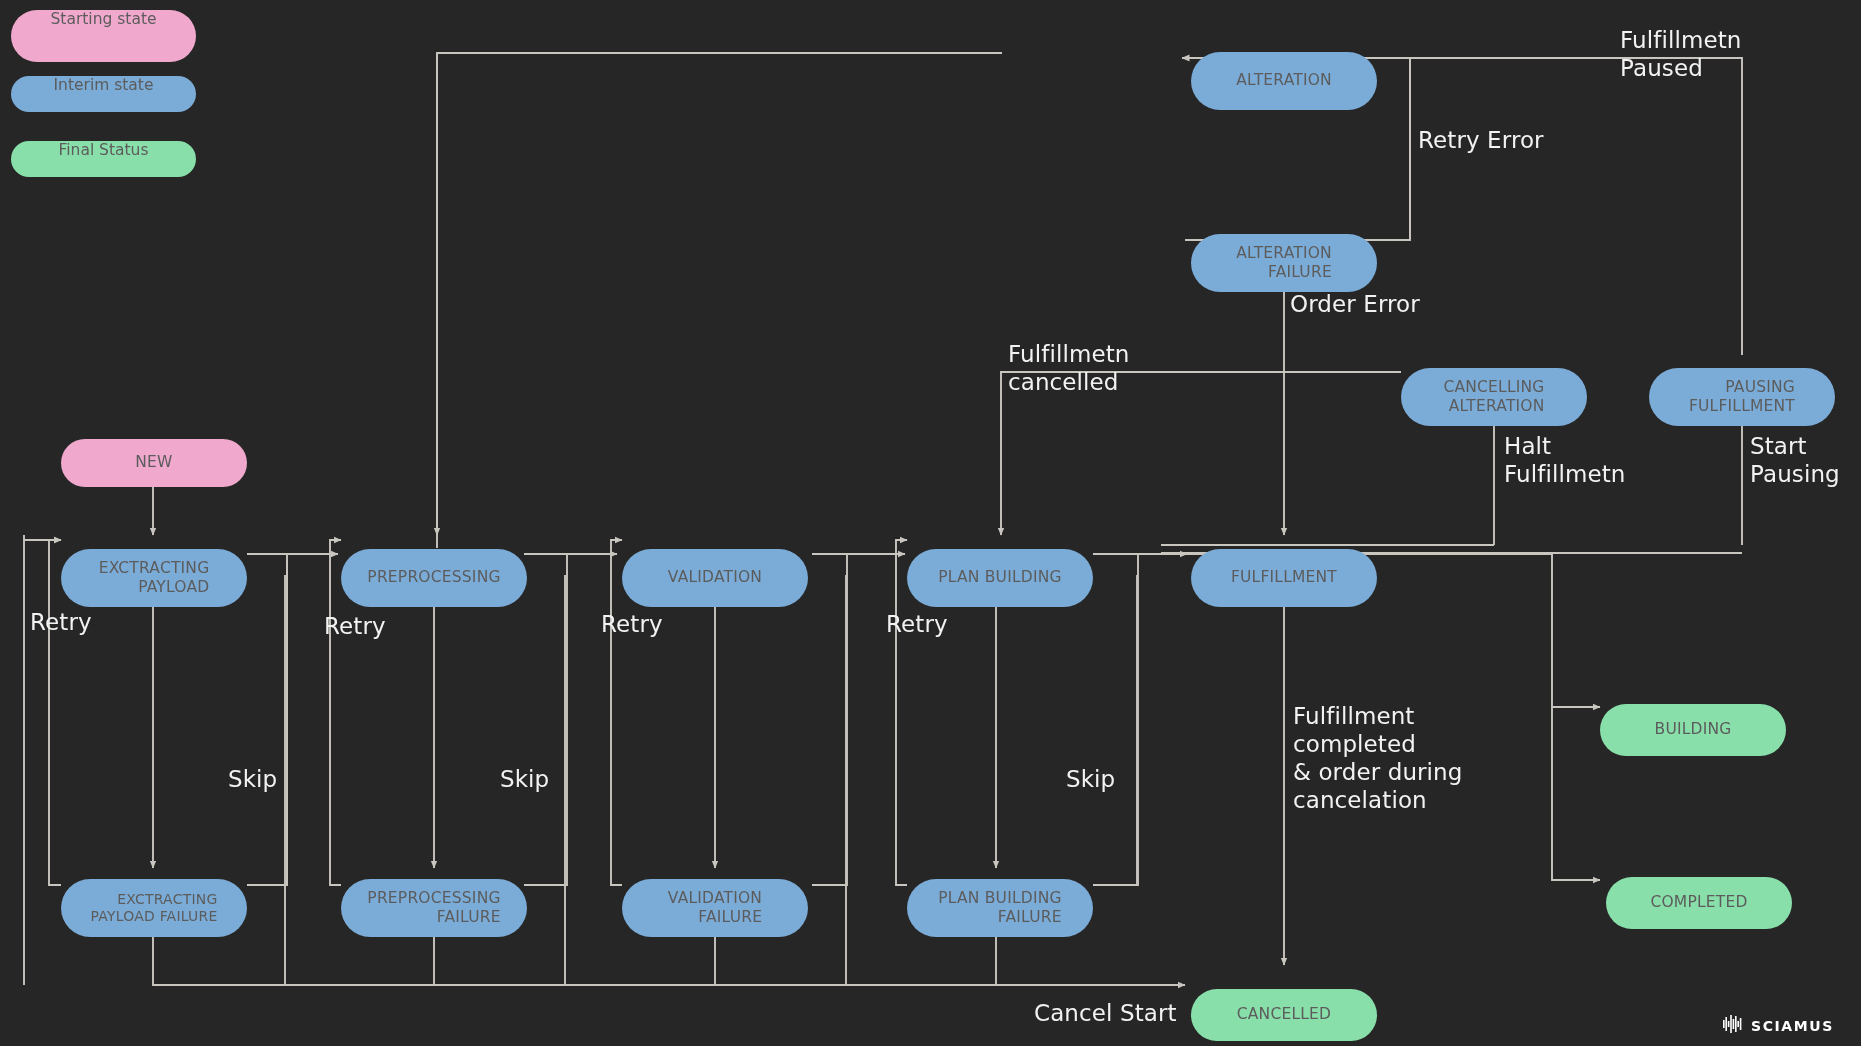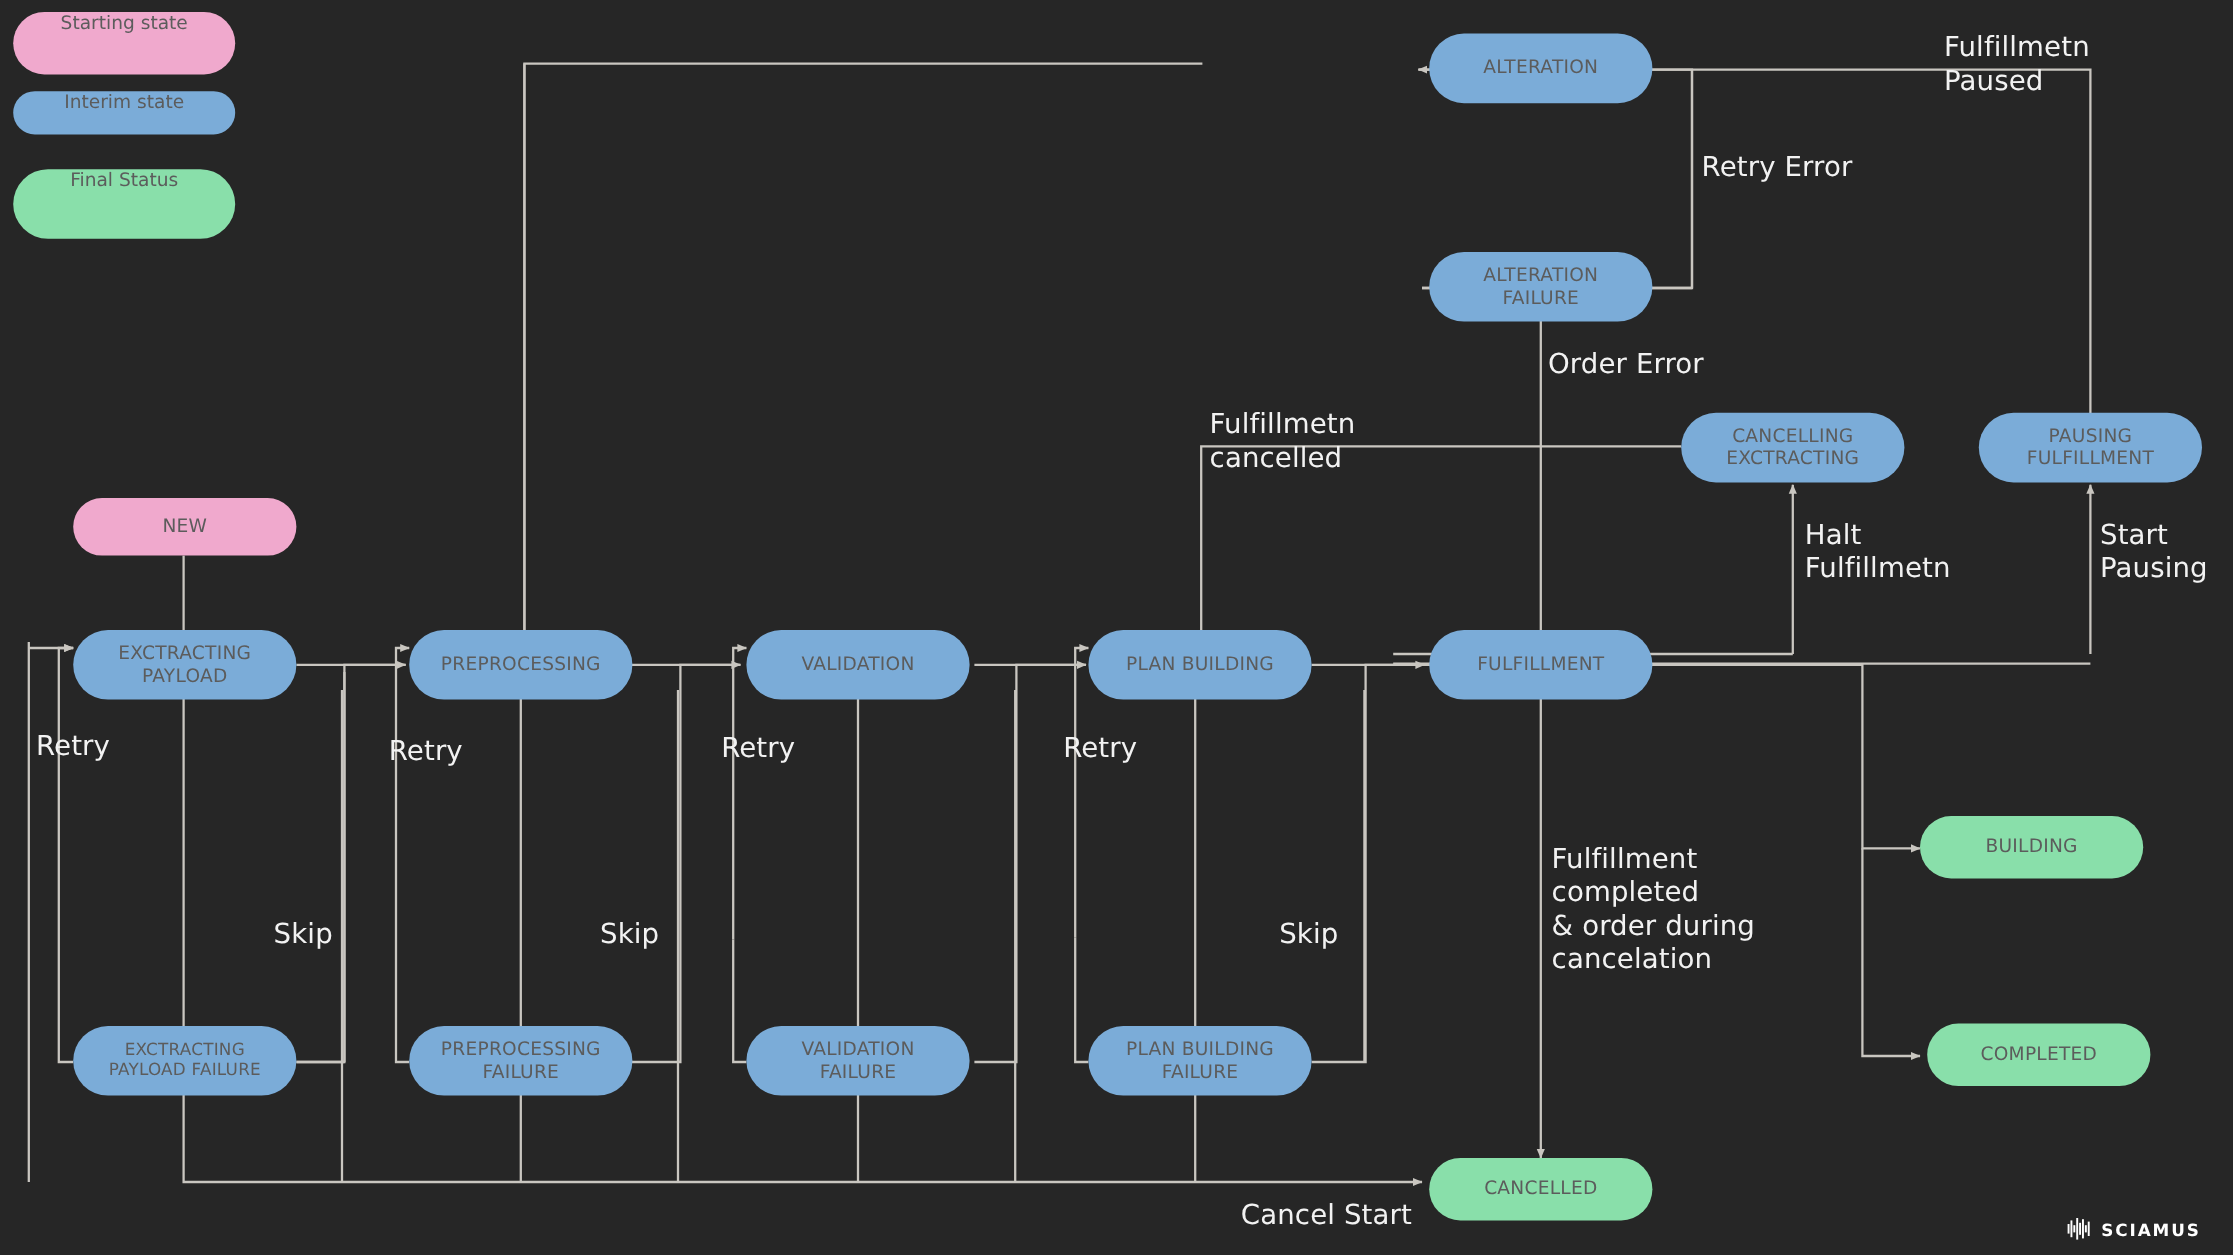--- a/index.html
+++ b/index.html
@@ -20,29 +20,30 @@
     left: 0; top: 0;
     width: 1861px;
     height: 1046px;
     pointer-events: none;
   }
   .node {
     position: absolute;
     display: flex;
     align-items: center;
     justify-content: center;
-    text-align: center;
+    text-align: right;
     border-radius: 40px;
     color: #5c5c5c;
     font-size: 15.5px;
     line-height: 1.25;
     letter-spacing: 0.2px;
     box-sizing: border-box;
     white-space: pre-line;
     font-family: "DejaVu Sans", sans-serif;
+    margin-top: 24px;
   }
   .node.start  { background: #f0a9cd; }
   .node.interim{ background: #7bacd8; }
   .node.final  { background: #89dfaa; }
 
   .legend-node {
     position: absolute;
     display: flex;
     justify-content: center;
     border-radius: 40px;
@@ -155,21 +156,21 @@
       <path d="M1552,707 L1552,880 L1600,880" marker-end="url(#arrow)"></path>
     </g>
   </svg>
 
   <div class="legend-node" style="left:11px; top:10px; width:185px; height:52px; background:#f0a9cd;">
     <span>Starting state</span>
   </div>
   <div class="legend-node" style="left:11px; top:76px; width:185px; height:36px; background:#7bacd8;">
     <span>Interim state</span>
   </div>
-  <div class="legend-node" style="left:11px; top:141px; width:185px; height:58px; background:#89dfaa;">
+  <div class="legend-node" style="left:11px; top:141px; width:185px; height:36px; background:#89dfaa;">
     <span>Final Status</span>
   </div>
 
   <div class="node start" style="left:61px; top:415px; width:186px; height:48px;">NEW</div>
 
   <div class="node interim" style="left:61px; top:525px; width:186px; height:58px;">EXCTRACTING
 PAYLOAD</div>
 
   <div class="node interim" style="left:341px; top:525px; width:186px; height:58px;">PREPROCESSING</div>
 
@@ -190,21 +191,21 @@
 
   <div class="node interim" style="left:907px; top:855px; width:186px; height:58px;">PLAN BUILDING
 FAILURE</div>
 
   <div class="node interim" style="left:1191px; top:28px; width:186px; height:58px;">ALTERATION</div>
 
   <div class="node interim" style="left:1191px; top:210px; width:186px; height:58px;">ALTERATION
 FAILURE</div>
 
   <div class="node interim" style="left:1401px; top:344px; width:186px; height:58px;">CANCELLING
-EXCTRACTING</div>
+ALTERATION</div>
 
   <div class="node interim" style="left:1649px; top:344px; width:186px; height:58px;">PAUSING
 FULFILLMENT</div>
 
   <div class="node final" style="left:1600px; top:680px; width:186px; height:52px;">BUILDING</div>
 
   <div class="node final" style="left:1606px; top:853px; width:186px; height:52px;">COMPLETED</div>
 
   <div class="node final" style="left:1191px; top:965px; width:186px; height:52px;">CANCELLED</div>
 

